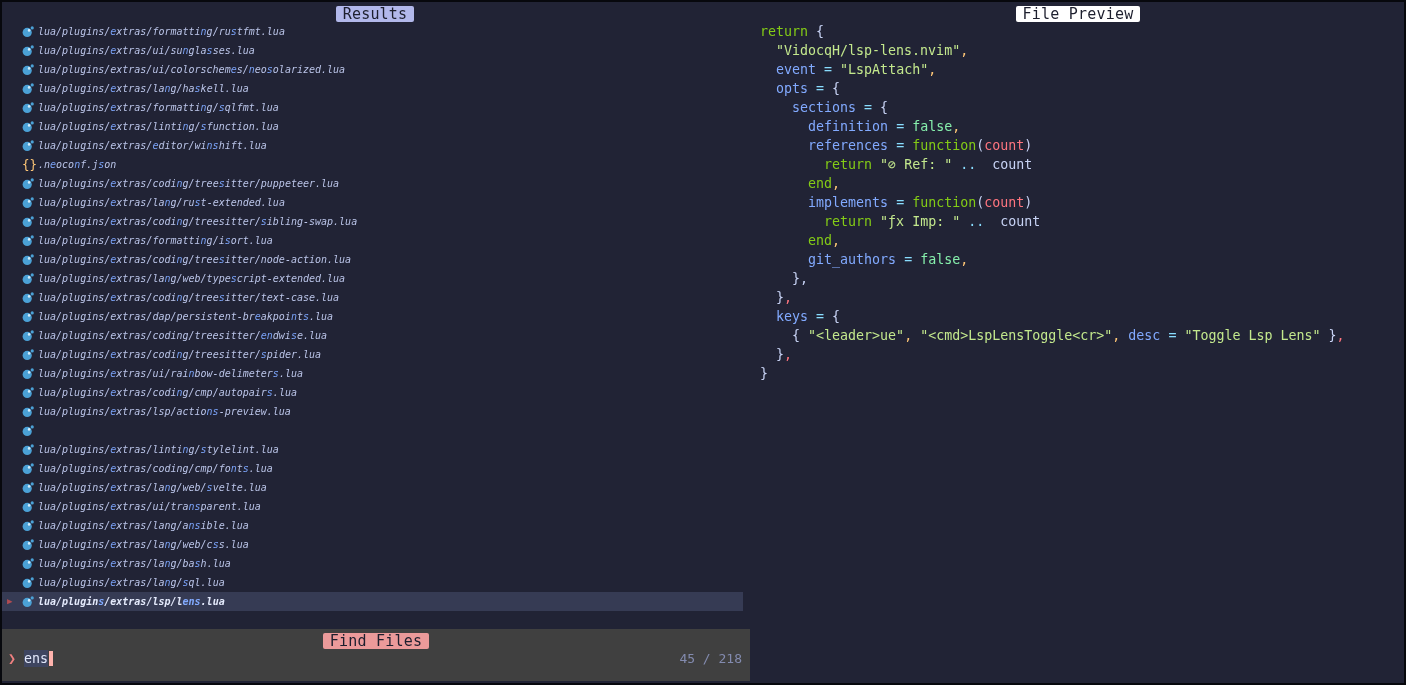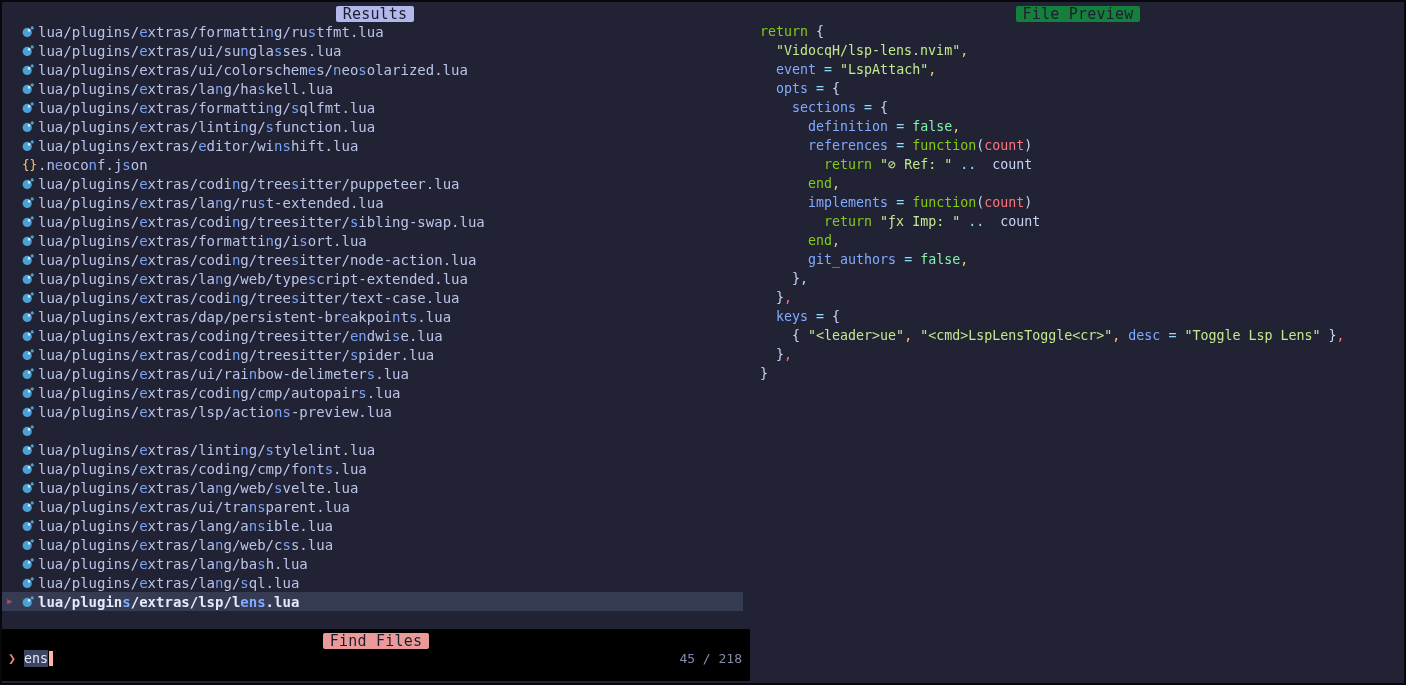--- a/index.html
+++ b/index.html
@@ -7,44 +7,44 @@
        font-family:"DejaVu Sans Mono", monospace;}
   #stage{position:absolute;inset:0;background:#212335;
          box-shadow:inset 0 0 0 2px #07080d;}
   
   .badge{display:inline-block;font-size:15px;line-height:16px;padding:0 7px;
          border-radius:2px;color:#1d1f2e;letter-spacing:.2px;}
   .badge-wrap{position:absolute;top:4px;text-align:center;}
   #results-badge-wrap{left:0;width:750px;}
   #preview-badge-wrap{left:752px;width:652px;}
   .badge.results{background:#b2b8eb;}
-  .badge.preview{background:#15803d;}
+  .badge.preview{background:#ffffff;}
   .badge.prompt{background:#eb9a9a;}
   
   #results-list{position:absolute;left:2px;top:22px;width:748px;}
   .row{position:relative;height:19px;display:flex;align-items:center;
        padding-left:20px;width:741px;box-sizing:border-box;cursor:pointer;}
-  .row-text{font-size:14px;color:#bac4e8;white-space:pre;}
+  .row-text{font-size:10px;color:#bac4e8;white-space:pre;font-style:italic;}
   .row .m{color:#7aa2f7;}
   .row.selected{background:#363b54;}
   .row.selected .row-text{color:#e4eafc;font-weight:bold;}
   .row.selected .m{color:#82aaff;font-weight:bold;}
   .sel-caret{position:absolute;left:5px;top:4px;font-size:9px;color:#b04b51;display:none;}
   .row.selected .sel-caret{display:block;}
   .icon-box{width:16px;flex:0 0 16px;display:flex;align-items:center;}
   .json-icon{color:#ffc777;font-size:12.5px;line-height:12px;}
   
   #preview-code{position:absolute;left:760px;top:22px;}
   .pline{height:19px;line-height:19px;white-space:pre;font-size:13.3px;}
   .t-kw{color:#84cc16}.t-str{color:#c3e88d}.t-fld{color:#82aaff}
   .t-op{color:#89ddff}.t-bool{color:#86efac}.t-par{color:#ff757f}
   .t-fg{color:#c8d3f5}.t-com{color:#ffc777}.t-com2{color:#ff757f}
   
   #prompt-win{position:absolute;left:2px;top:629px;width:748px;height:52px;
-              background:#000000;}
+              background:#404040;}
   #prompt-badge-wrap{position:absolute;left:0;top:2px;width:100%;text-align:center;}
   #prompt-line{position:absolute;left:6px;top:20px;height:19px;display:flex;
                align-items:center;}
   #prompt-prefix{color:#f08080;font-size:13.3px;font-weight:bold;}
   #prompt-query{margin-left:8px;font-size:13.3px;color:#e2e8fb;
                 background:#3e4560;padding:1px 0;}
   #prompt-cursor{display:inline-block;width:4px;height:15px;background:#ffb3ad;
                  margin-left:1px;vertical-align:middle;}
   #prompt-counter{position:absolute;right:8px;top:20px;height:19px;line-height:19px;
                   font-size:13px;color:#838baf;}

